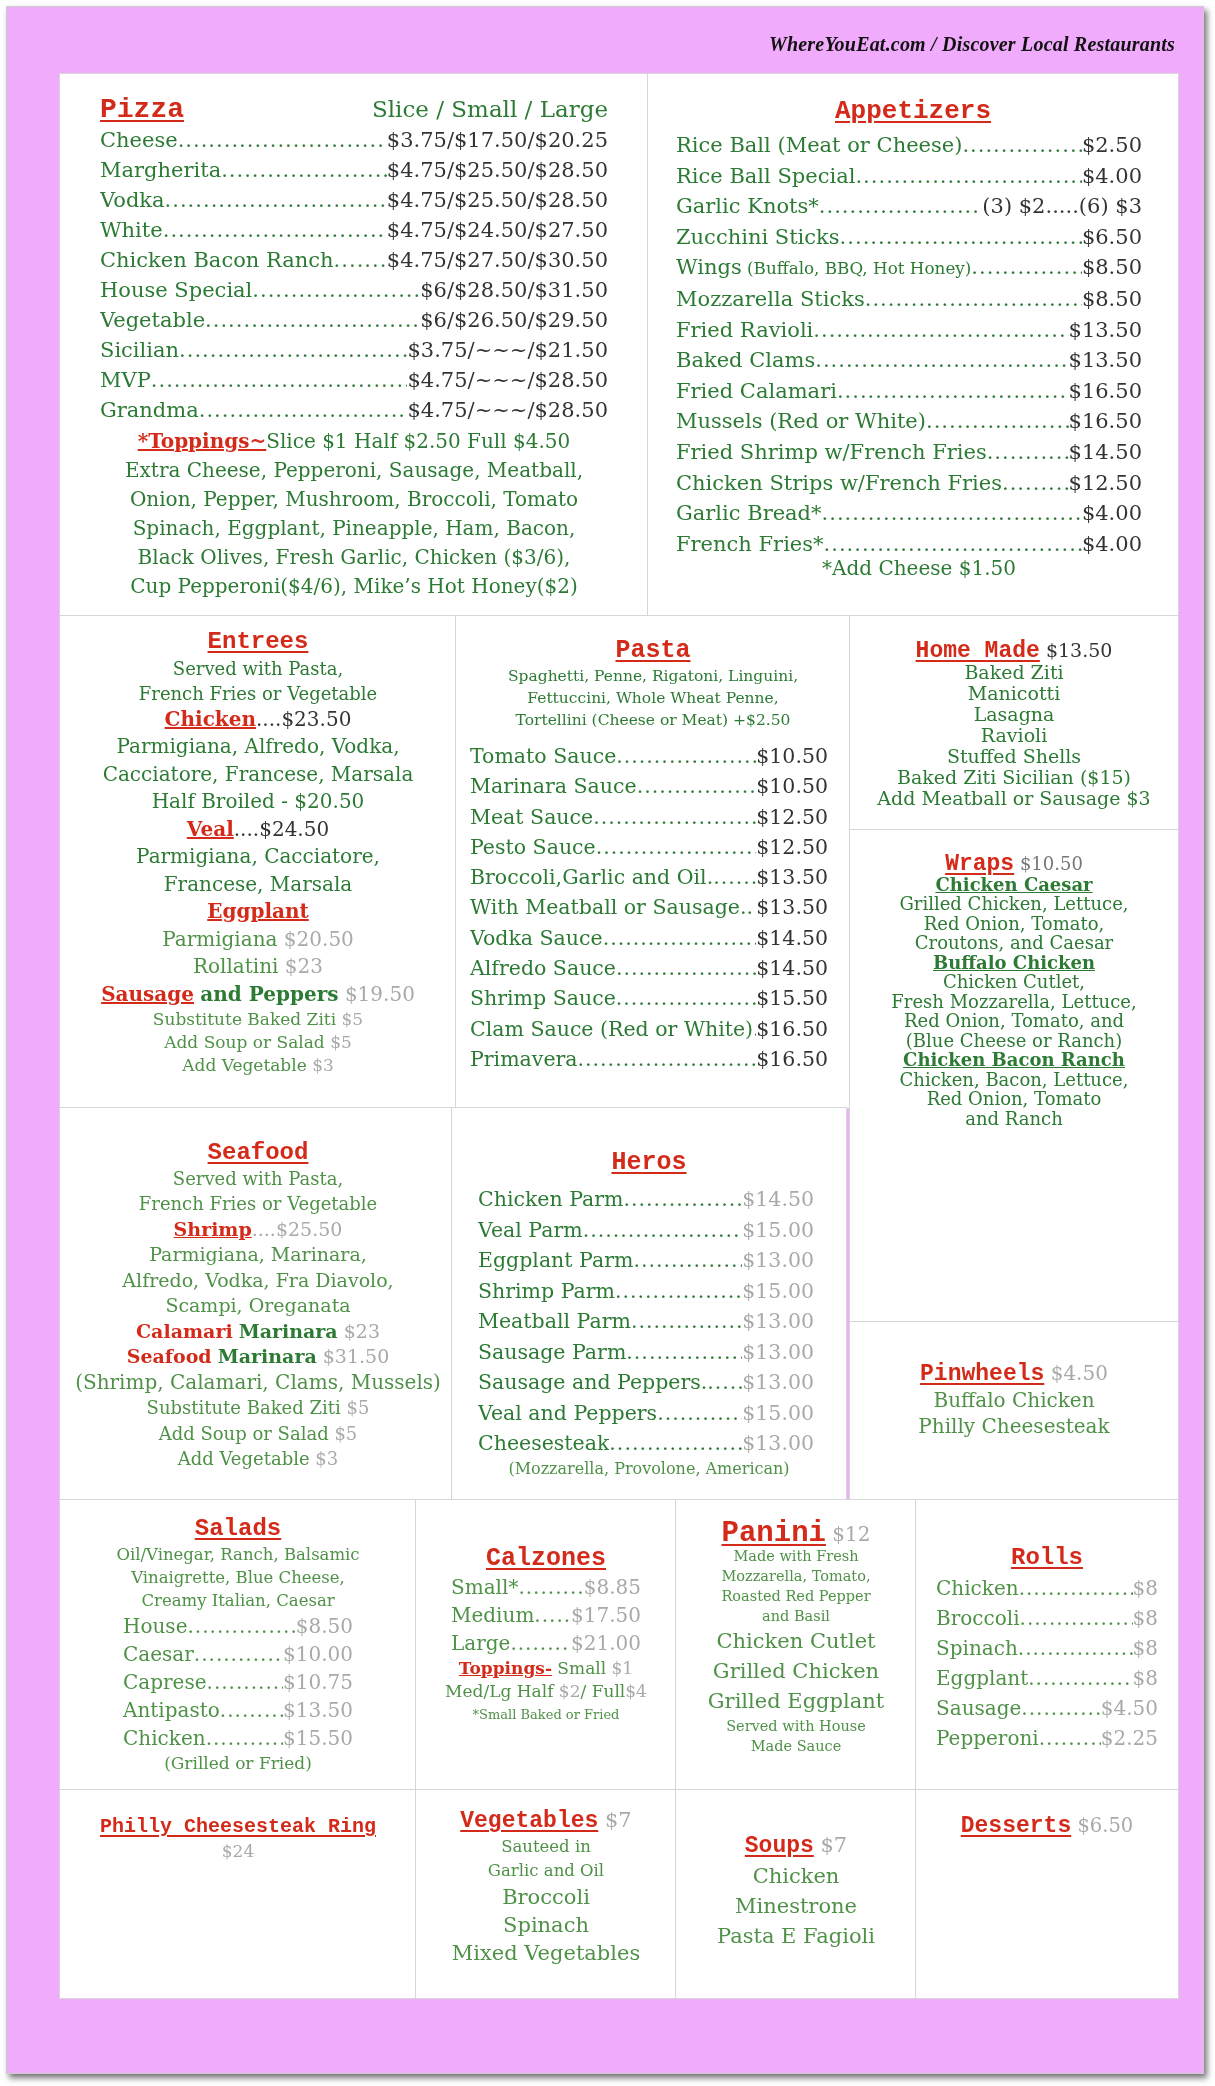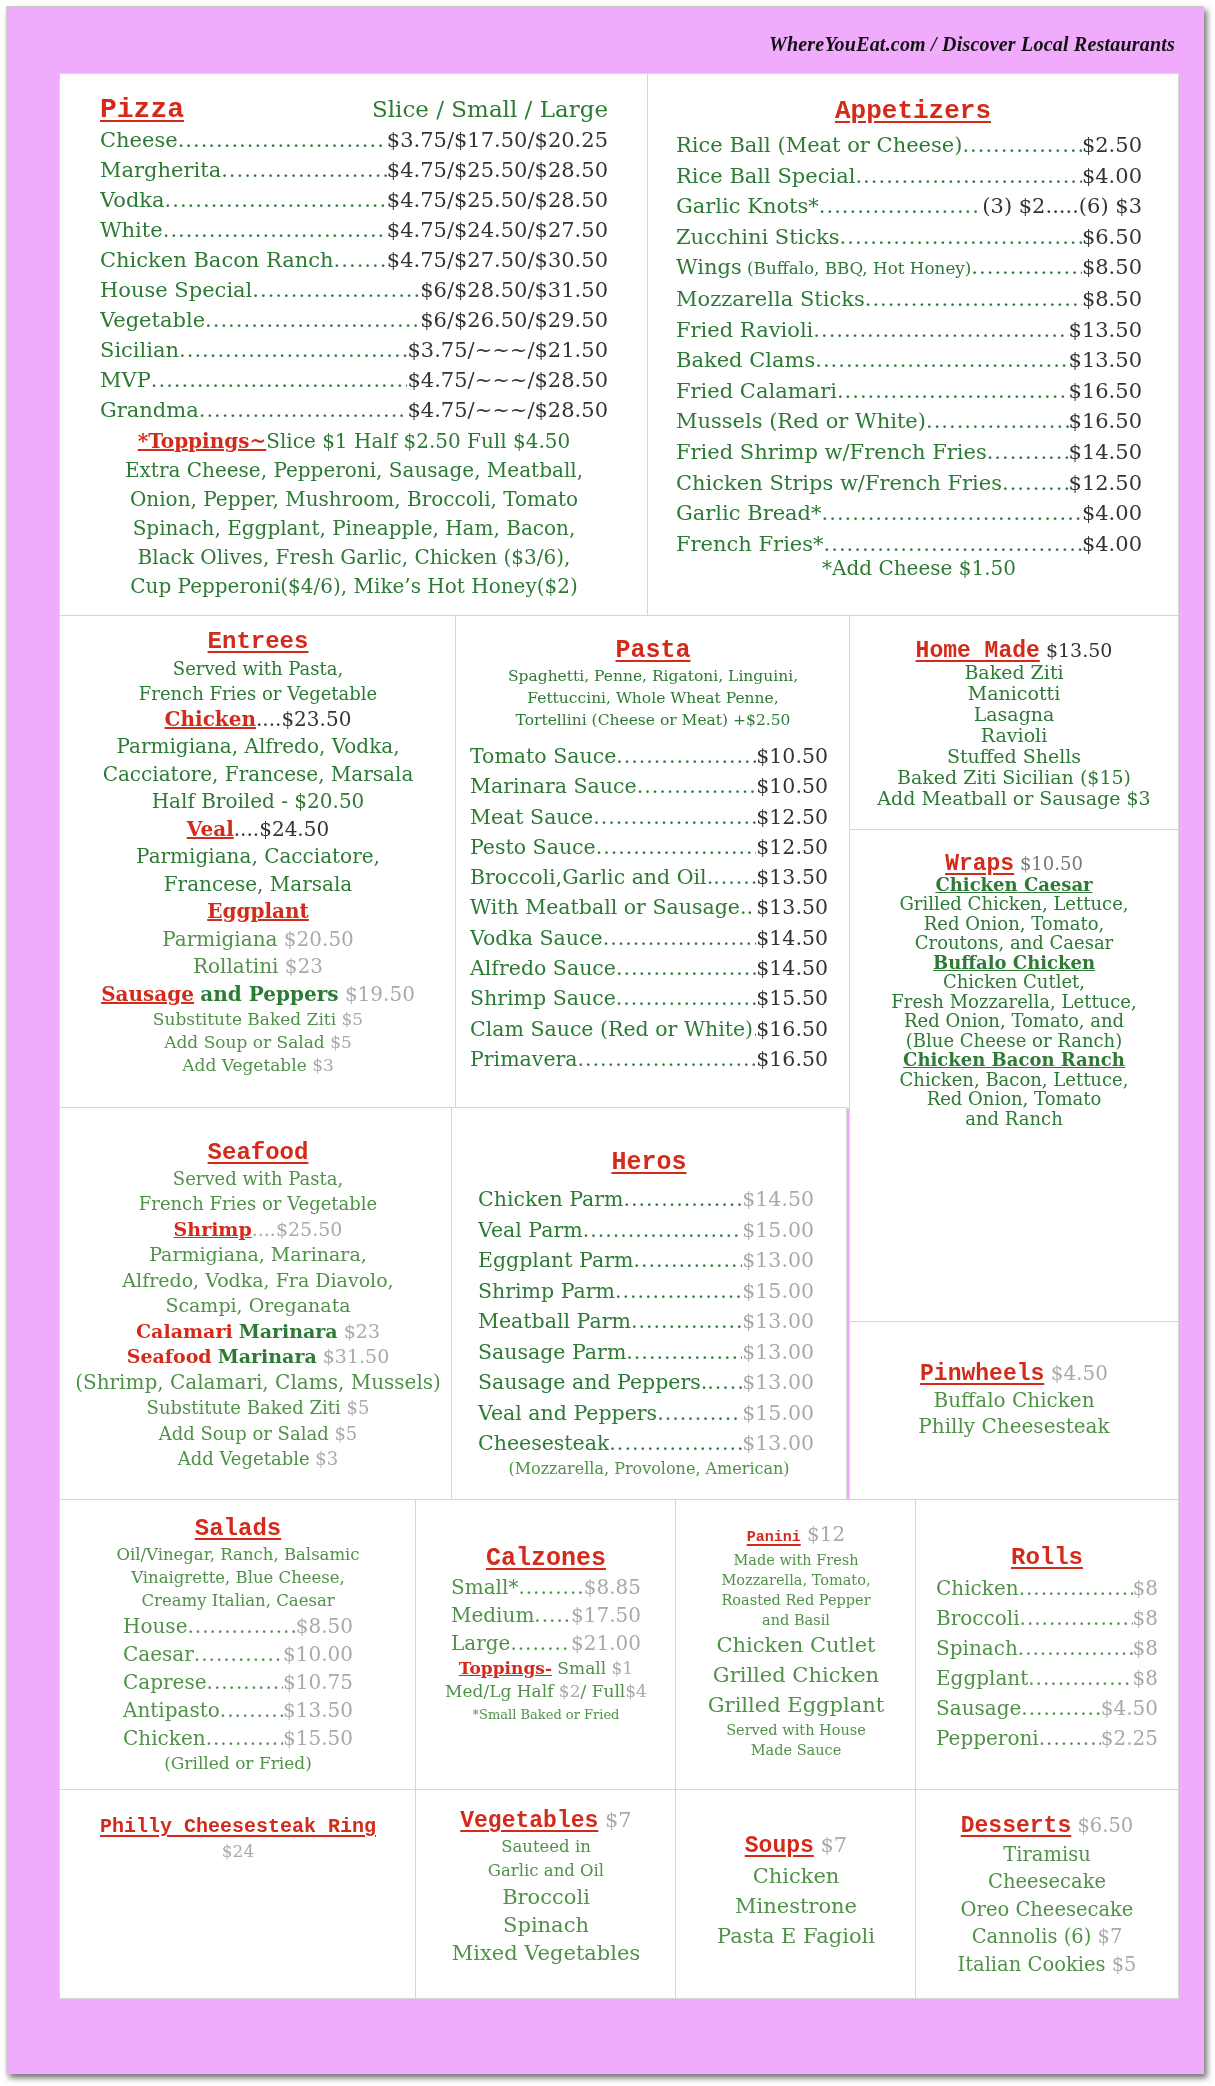--- a/index.html
+++ b/index.html
@@ -453,21 +453,21 @@
       <span class="gprice">$1</span>
     </div>
     <div style="font-size:17px;line-height:23px;white-space:nowrap;">
       <span class="lgreen">Med/Lg Half</span>
       <span class="gprice">$2</span><span class="lgreen">/ Full</span><span class="gprice">$4</span>
     </div>
     <div class="lgreen" style="font-size:13px;line-height:23px;">*Small Baked or Fried</div>
   </div>
 
   <div class="cell center" style="left:668px;top:1492px;width:242px;height:292px;font-size:20px;line-height:24px;">
-    <div style="margin-top:22px;"><h2 class="title" style="font-size:15px;">Panini</h2> <span class="gprice">$12</span></div>
+    <div style="margin-top:22px;"><h2 class="title" style="font-size:29px;">Panini</h2> <span class="gprice">$12</span></div>
     <div id="pan-desc" class="lgreen" style="font-size:14.5px;line-height:20px;">
         <div class="line">Made with Fresh</div>
         <div class="line">Mozzarella, Tomato,</div>
         <div class="line">Roasted Red Pepper</div>
         <div class="line">and Basil</div>
       </div>
     <div id="pan-items" class="lgreen" style="font-size:21px;line-height:30px;">
         <div class="line">Chicken Cutlet</div>
         <div class="line">Grilled Chicken</div>
         <div class="line">Grilled Eggplant</div>
@@ -536,21 +536,14 @@
     <div style="margin-top:40px;"><h2 class="title" style="font-size:23px;">Soups</h2> <span class="gprice">$7</span></div>
     <div id="soup-items" class="lgreen">
         <div class="line">Chicken</div>
         <div class="line">Minestrone</div>
         <div class="line">Pasta E Fagioli</div>
       </div>
   </div>
 
   <div class="cell center" style="left:908px;top:1782px;width:264px;height:210px;font-size:19.5px;line-height:27.5px;">
     <div style="margin-top:22px;"><h2 class="title" style="font-size:23px;">Desserts</h2> <span class="gprice">$6.50</span></div>
-    <div id="des-items" class="lgreen">
-        <div class="line"><span class="lgreen">Tiramisu</span></div>
-        <div class="line"><span class="lgreen">Cheesecake</span></div>
-        <div class="line"><span class="lgreen">Oreo Cheesecake</span></div>
-        <div class="line"><span class="lgreen">Cannolis (6)</span> <span class="gprice">$7</span></div>
-        <div class="line"><span class="lgreen">Italian Cookies</span> <span class="gprice">$5</span></div>
-      </div>
   </div>
 </div>
 
 </body></html>

